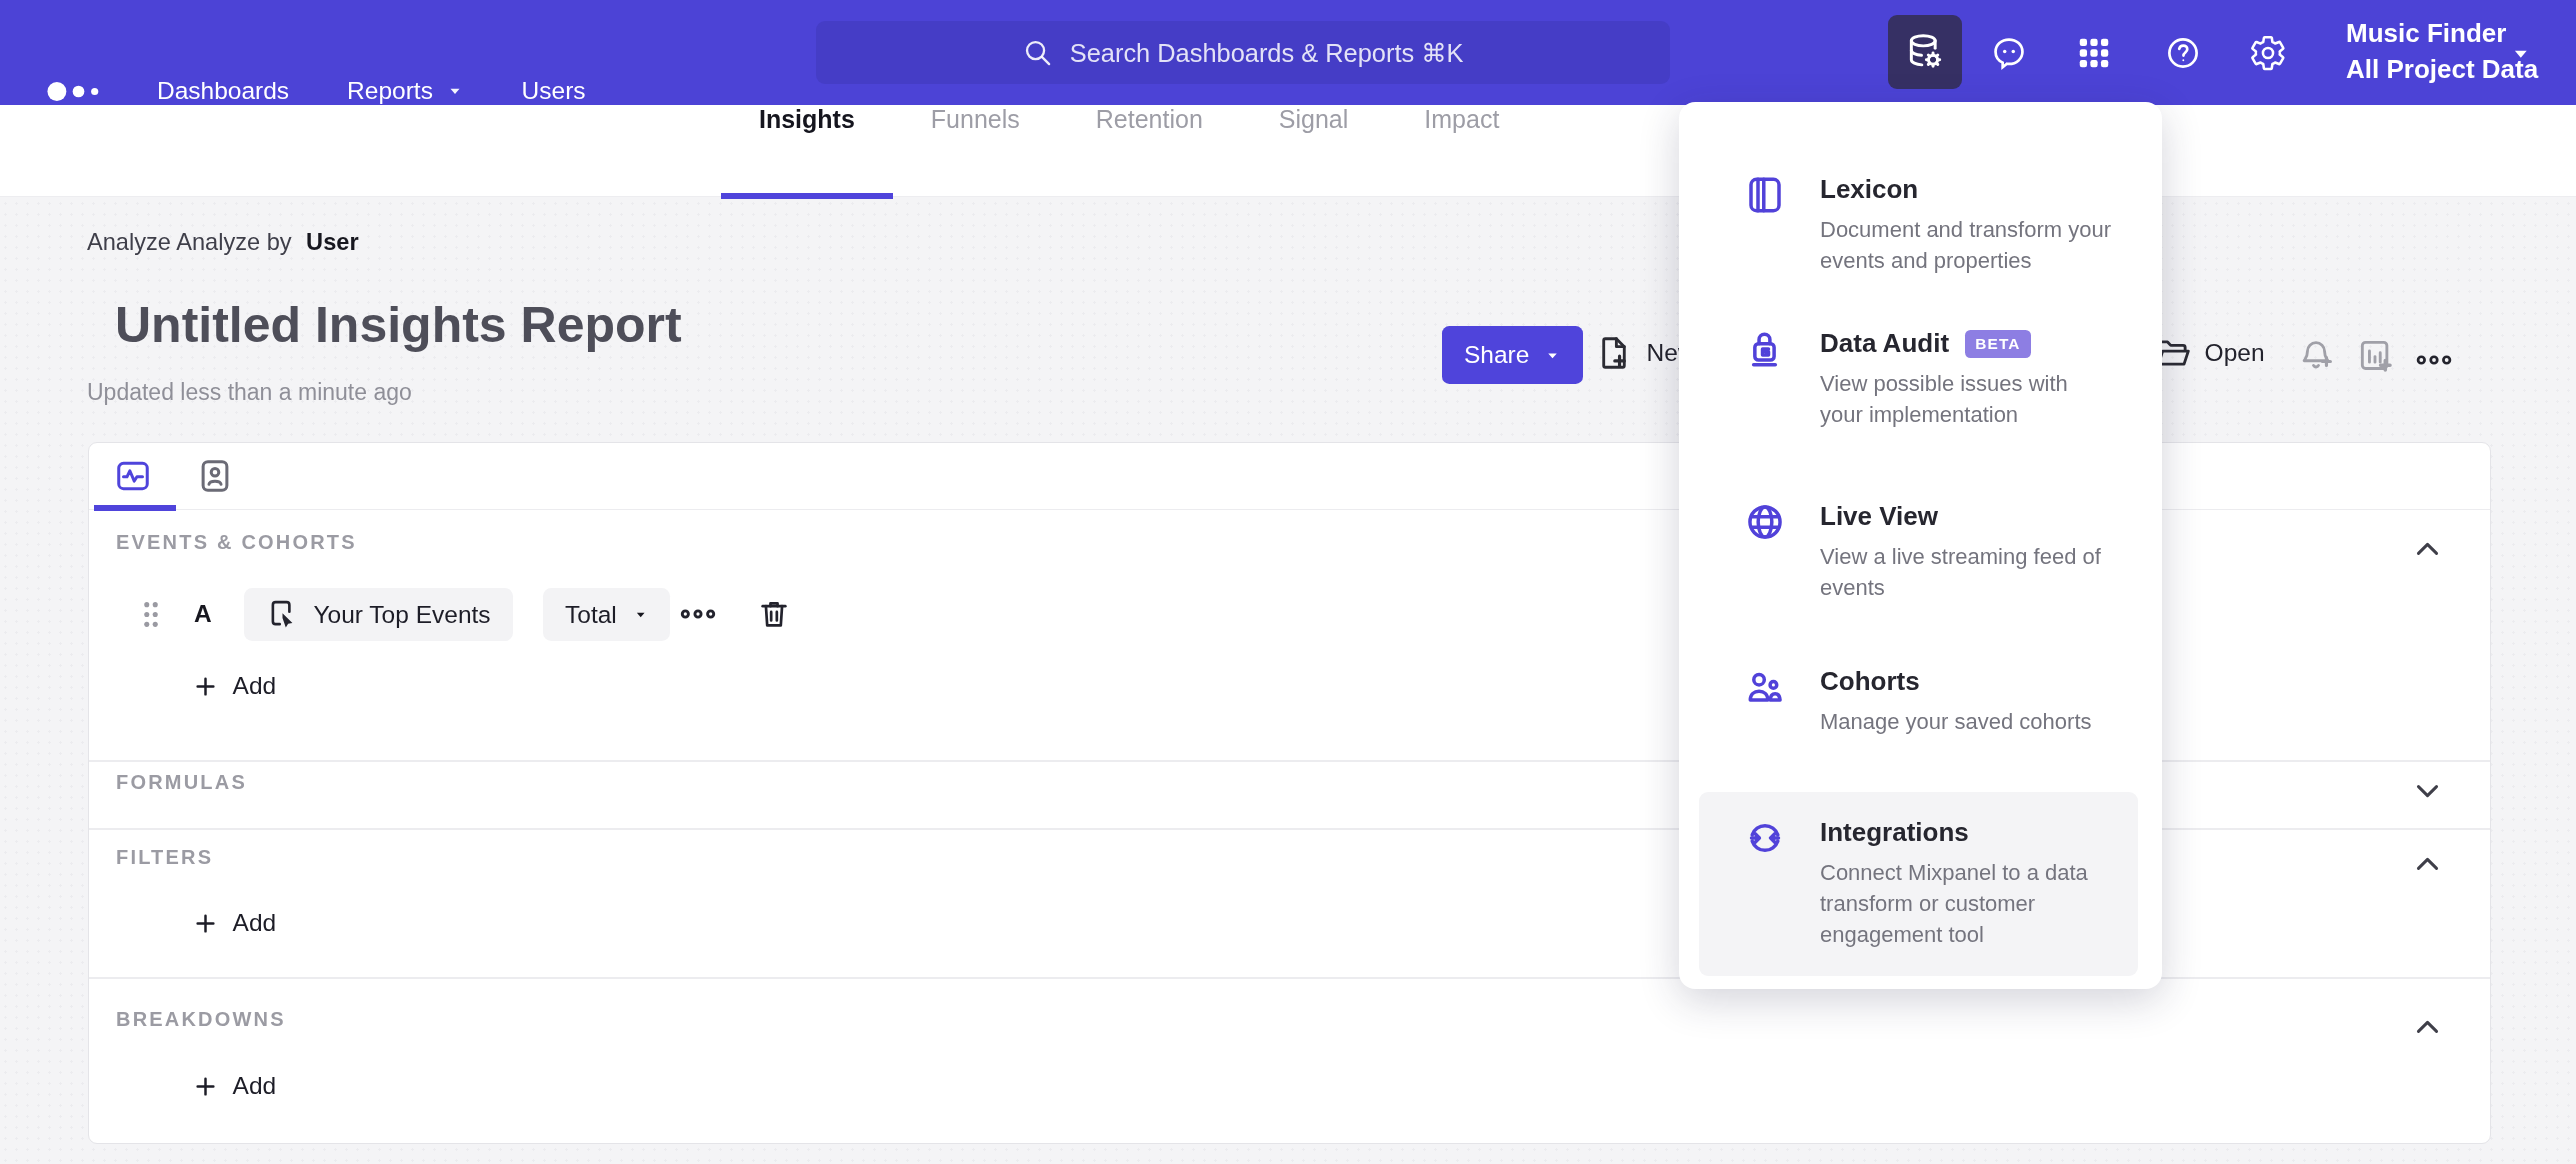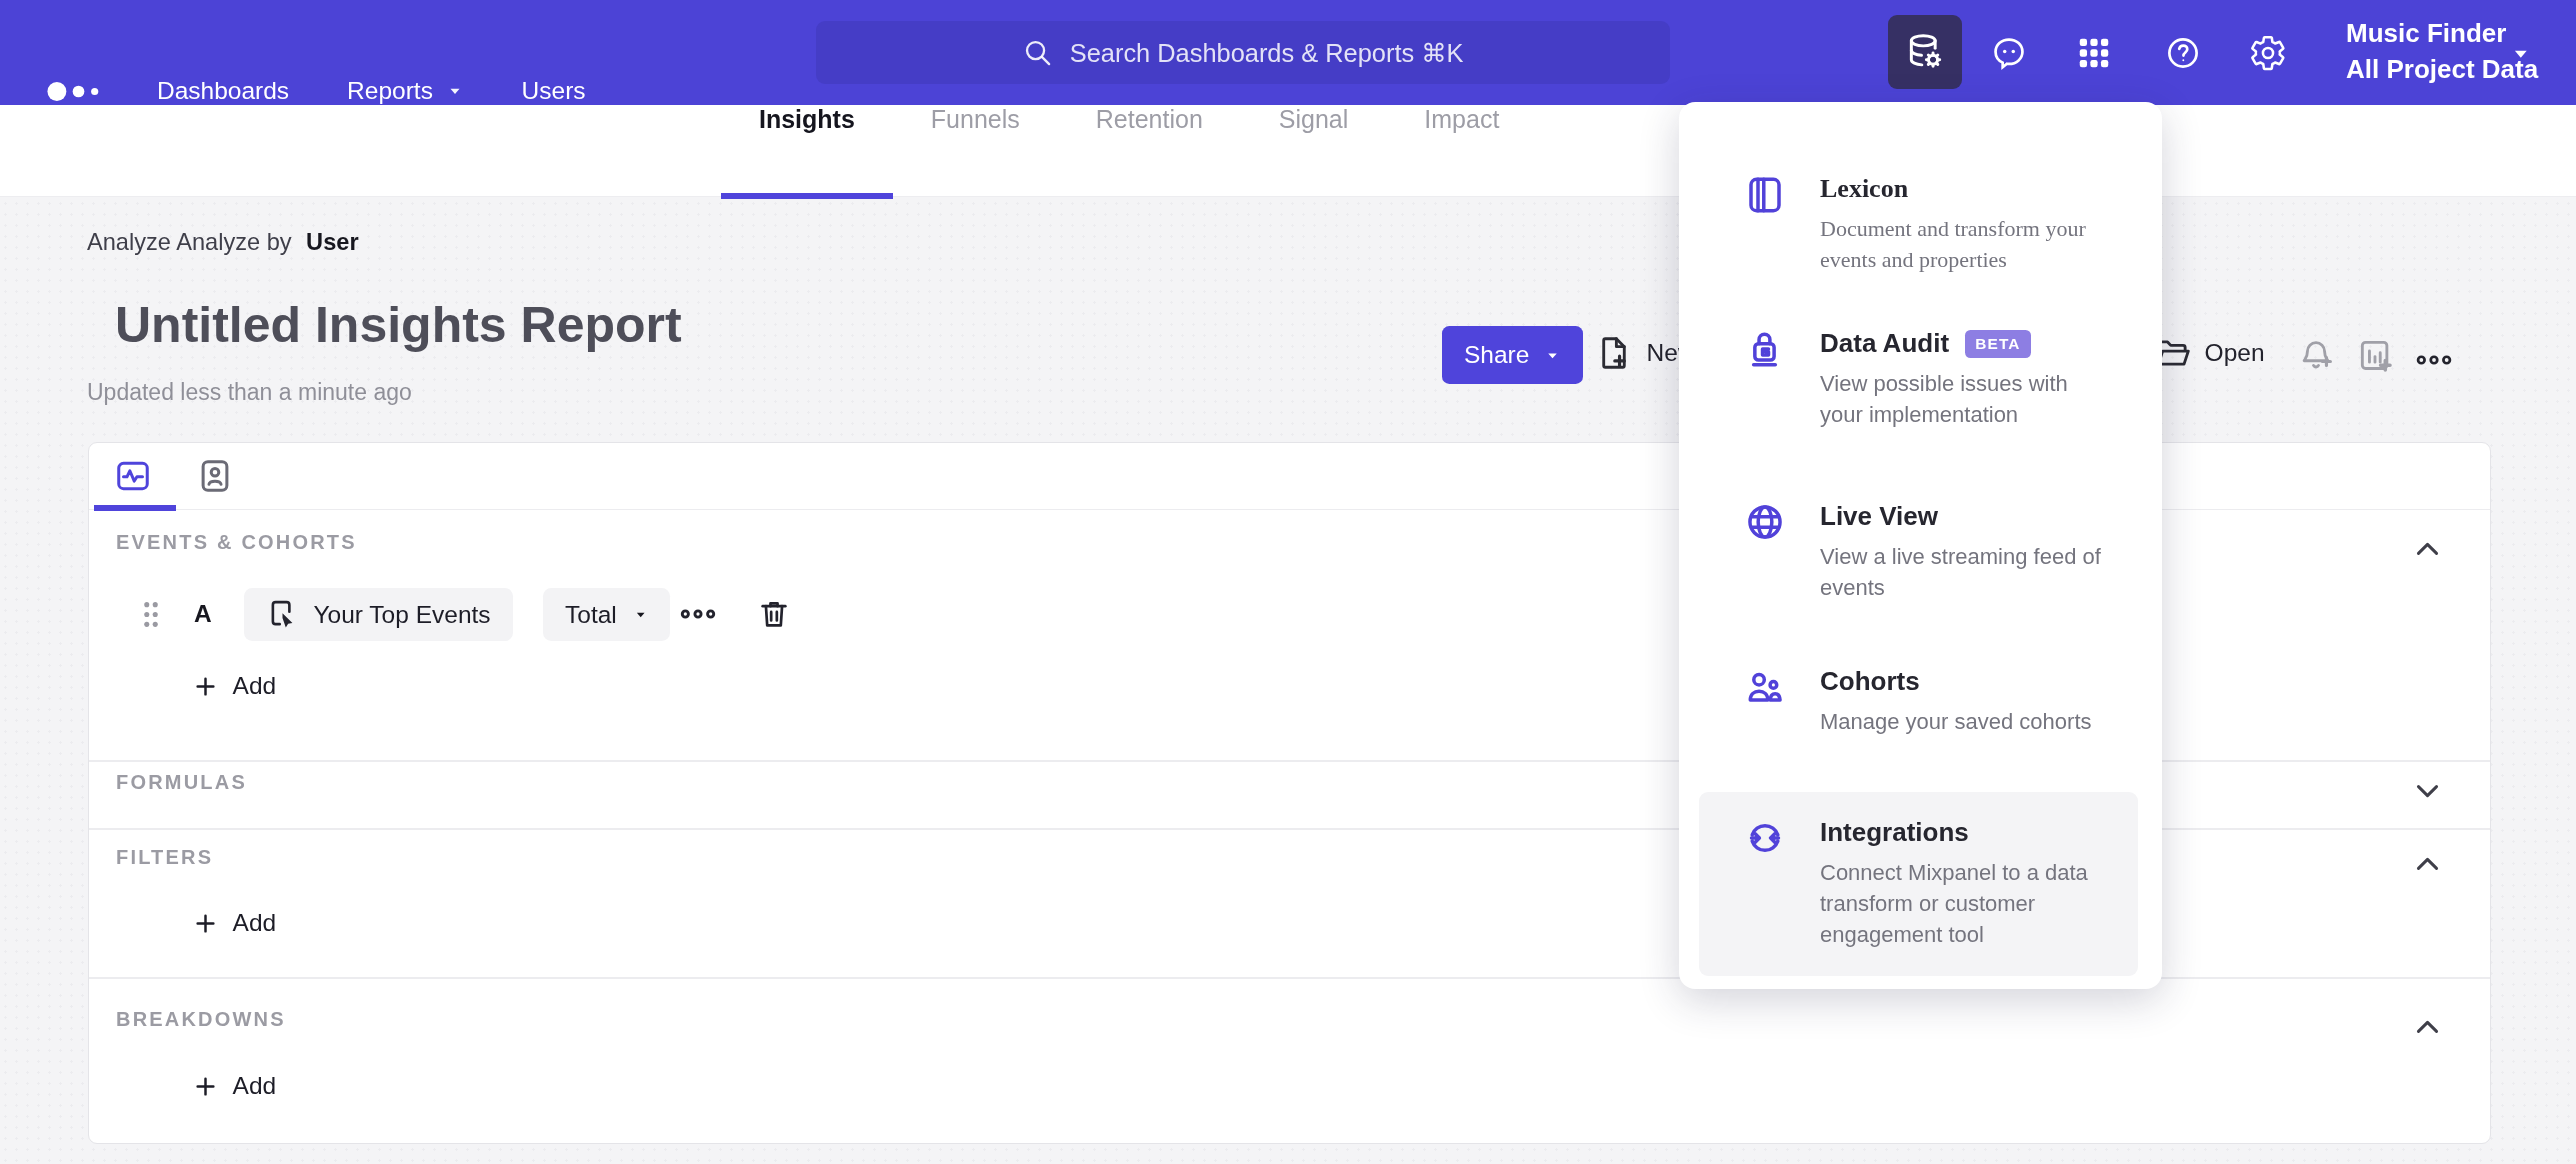--- a/index.html
+++ b/index.html
@@ -374,21 +374,21 @@
   <div class="add-btn" style="top:629px;">
     <svg viewBox="0 0 24 24" fill="none" stroke="currentColor" stroke-width="2.2" stroke-linecap="round">
         <path d="M12 5v14M5 12h14"></path>
       </svg>
     <span>Add</span>
   </div>
 </div>
 
 <div class="menu">
 
-  <div class="menu-item" style="top:47px;font-family:Liberation Serif, serif;">
+  <div class="menu-item" style="top:47px;">
     <svg class="m-ic" viewBox="0 0 24 24" fill="none" stroke="currentColor" stroke-width="2" stroke-linecap="round" stroke-linejoin="round">
       <rect x="4" y="3" width="16" height="18" rx="3.2"></rect>
       <path d="M8 3v18M11.3 3v18"></path>
     </svg>
     <div>
       <div class="m-title">Lexicon</div>
       <div class="m-desc">Document and transform your events and properties</div>
     </div>
   </div>
 

